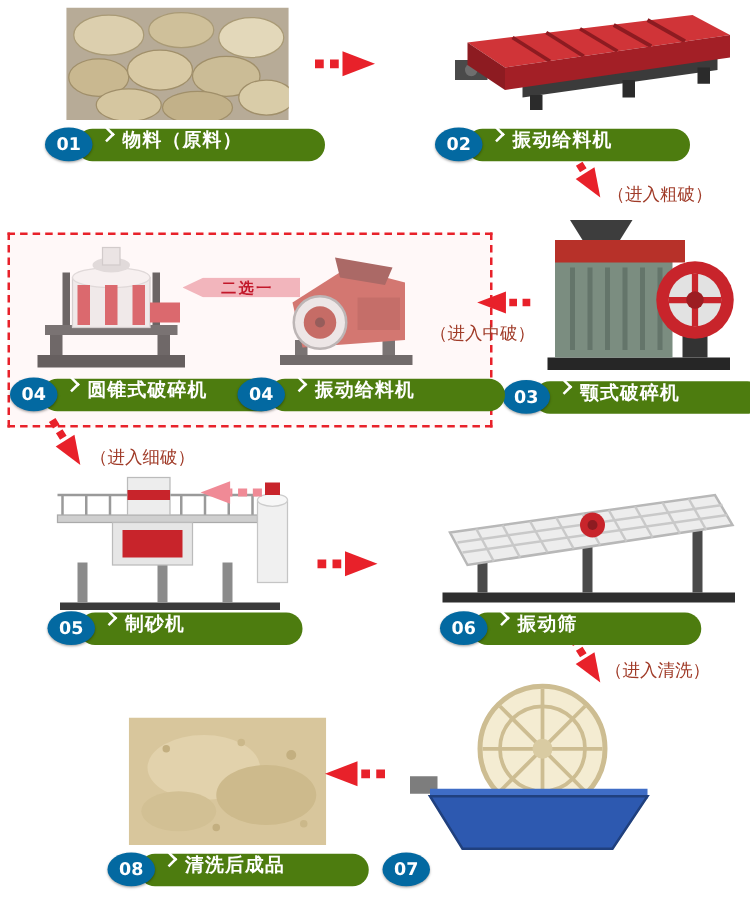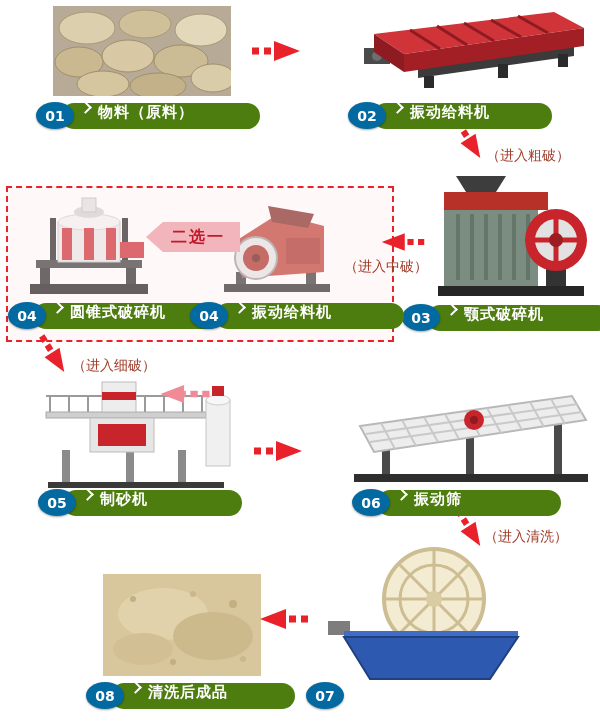--- a/index.html
+++ b/index.html
@@ -9,21 +9,21 @@
   figure svg{display:block;width:100%;height:100%}
   .step-label{position:absolute;display:flex;align-items:center;z-index:6}
   .badge{min-width:38px;height:27px;background:#0369a1;color:#fff;border-radius:50%;display:flex;align-items:center;justify-content:center;font-size:14px;font-weight:bold;z-index:2;box-shadow:0 1px 2px rgba(0,0,0,.35)}
   .pill{height:26px;background:#4d7c0f;border-radius:13px;color:#fff;display:flex;margin-left:-13px;padding:0 14px 0 20px;font-size:15px;font-weight:bold;letter-spacing:1px;white-space:nowrap}
   .chev{width:7px;height:7px;border-top:2px solid #fff;border-right:2px solid #fff;transform:rotate(45deg);margin-right:8px;flex:none}
   .ann{position:absolute;font-size:14px;font-weight:normal;color:#a03b28;z-index:5;white-space:nowrap}
   .ann.return{color:#e9566b}
   .arrow{position:absolute;z-index:4}
   .arrow svg{display:block}
   .dashed-box{position:absolute;left:6px;top:186px;width:384px;height:152px;border:2px dashed #e8212a;background:rgba(255,236,236,.35);z-index:1}
-  .choice{position:absolute;left:146px;top:222px;width:84px;height:30px;background:#f2b5bc;color:#c2182a;font-size:16px;font-weight:bold;display:flex;align-items:center;justify-content:center;clip-path:polygon(0 50%,18% 0,100% 0,100% 100%,18% 100%);z-index:5;letter-spacing:2px;padding-left:10px}
+  .choice{position:absolute;left:146px;top:222px;width:84px;height:16px;background:#f2b5bc;color:#c2182a;font-size:12px;font-weight:bold;display:flex;align-items:center;justify-content:center;clip-path:polygon(0 50%,18% 0,100% 0,100% 100%,18% 100%);z-index:5;letter-spacing:2px;padding-left:10px}
 </style>
 </head>
 <body>
 
 <div id="canvas">
 
   <div class="dashed-box"></div>
 
   <figure style="left:53px;top:6px;width:178px;height:90px">
     <svg viewBox="0 0 178 90">

